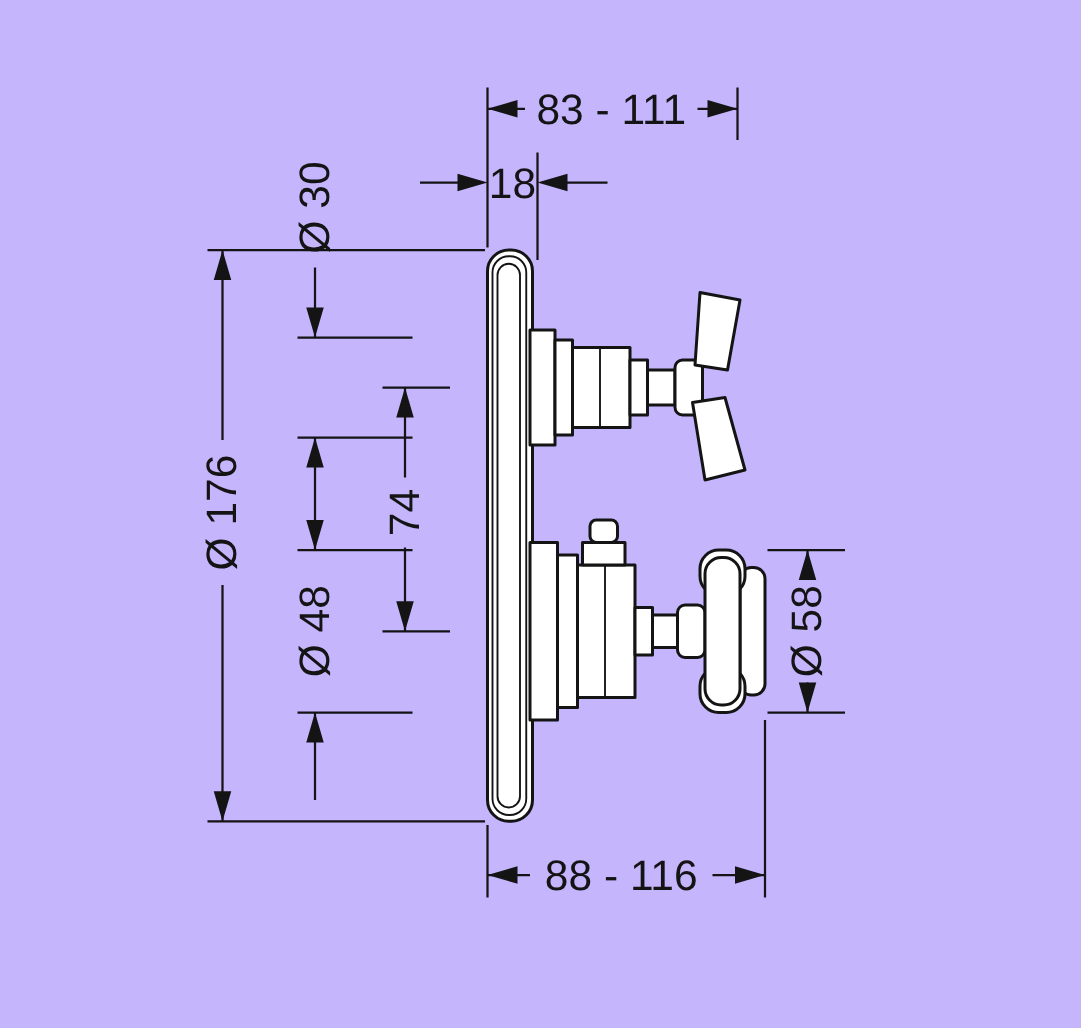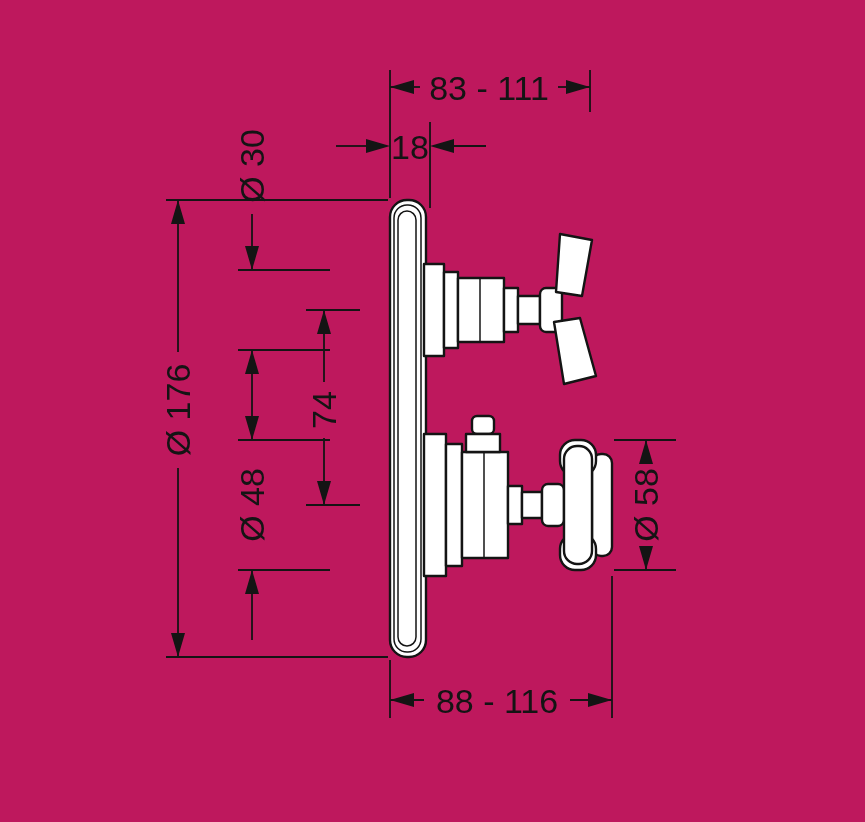--- a/index.html
+++ b/index.html
@@ -4,21 +4,21 @@
 <style>
   html, body {
     margin: 0;
     padding: 0;
     background: #ffffff;
   }
   .page {
     position: relative;
     width: 865px;
     height: 822px;
-    background: #be185d;
+    background: #c4b5fd;
     overflow: hidden;
   }
   svg {
     display: block;
   }
   svg text {
     font-family: "Liberation Sans", "DejaVu Sans", sans-serif;
     font-size: 34px;
     fill: #141414;
   }

